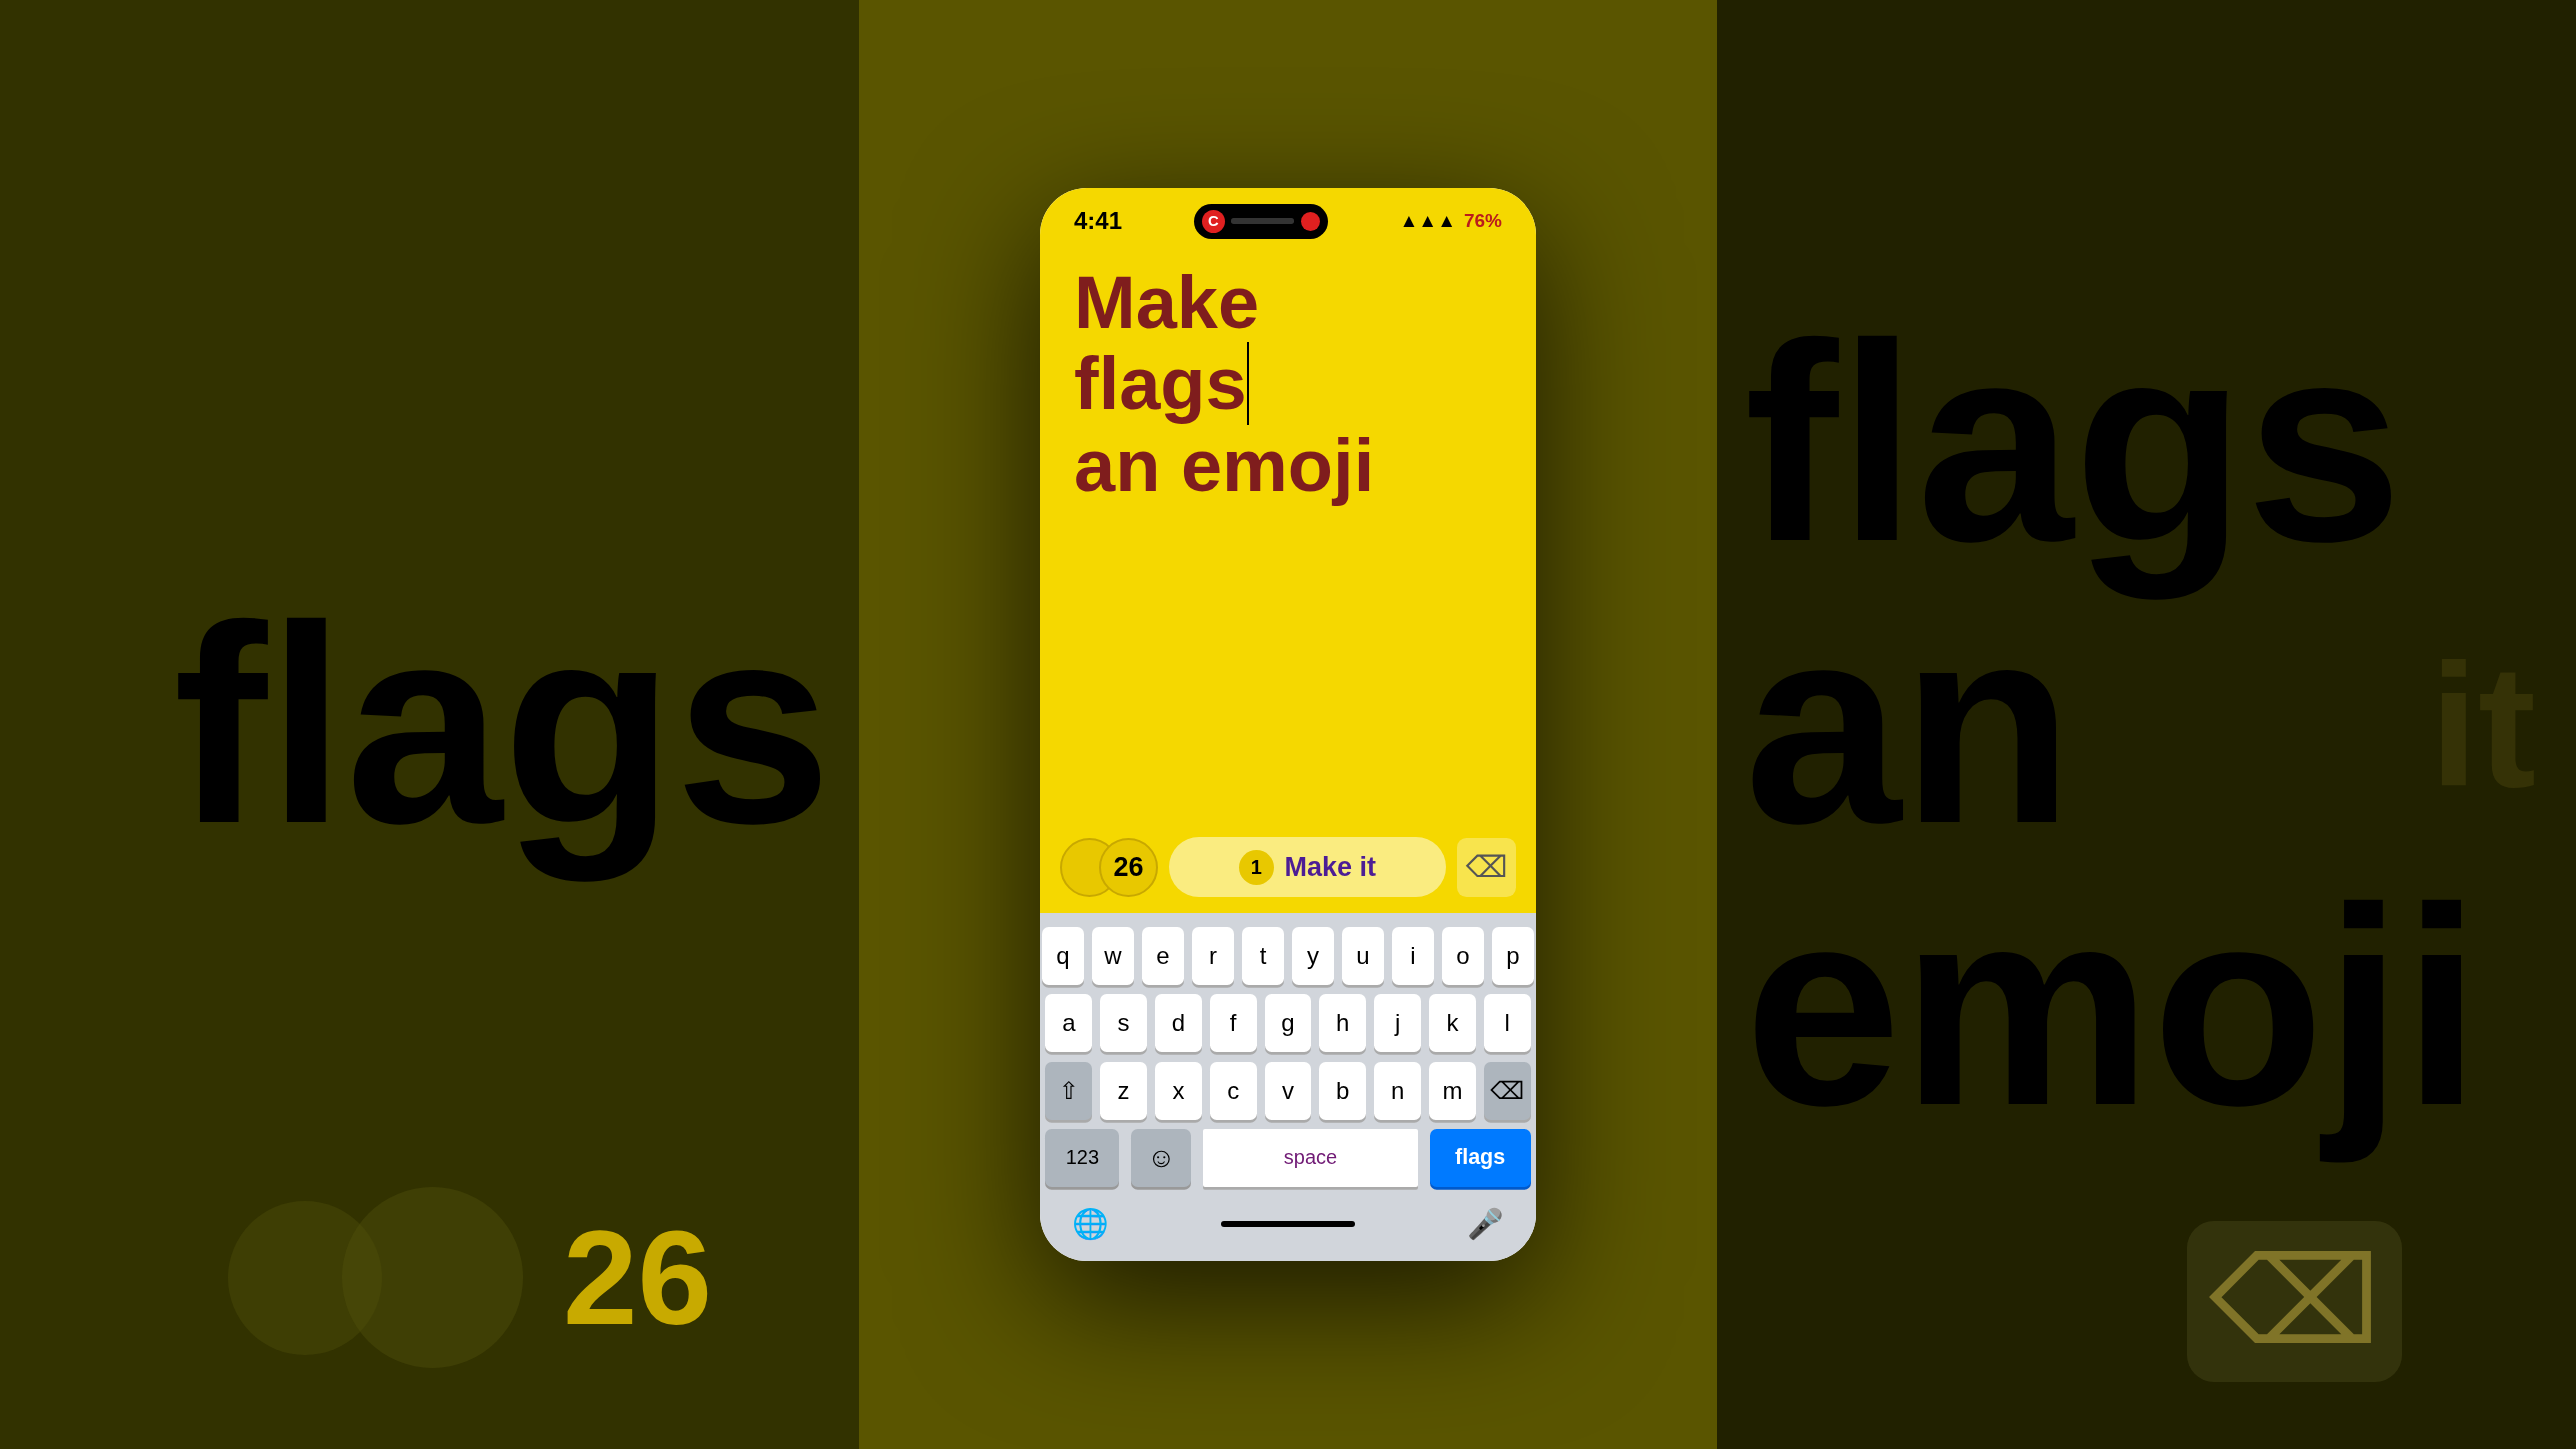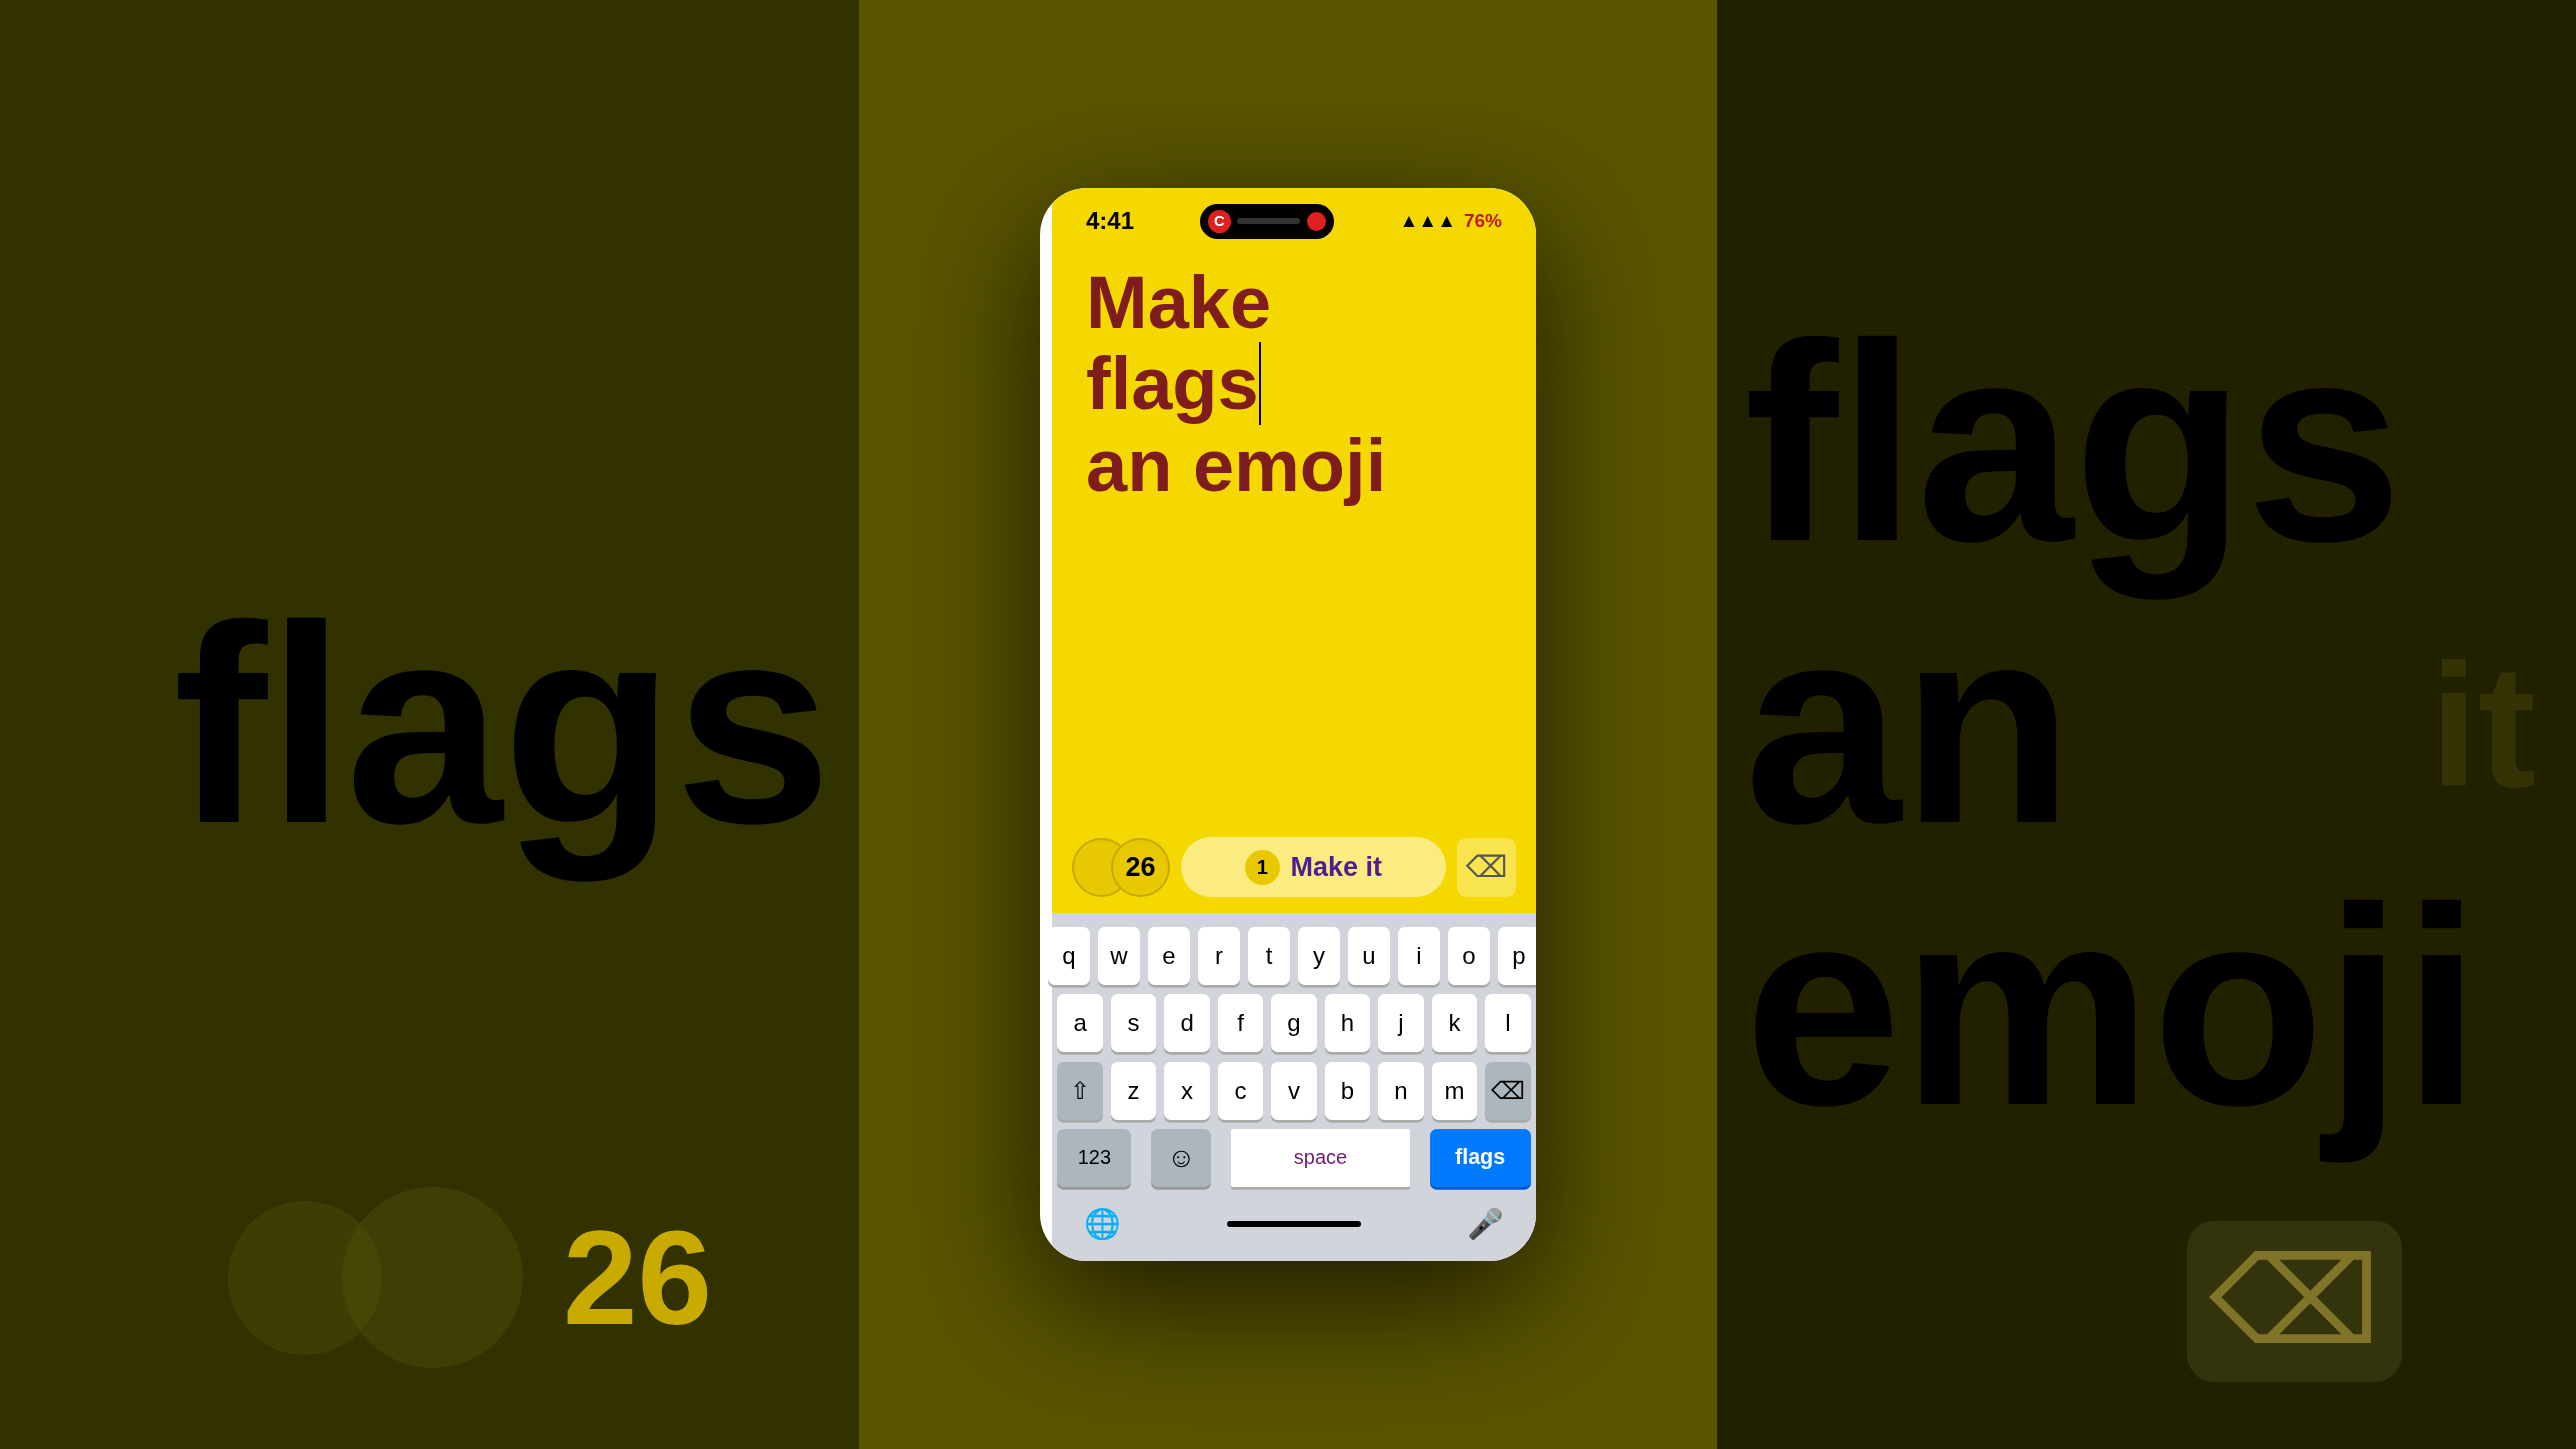--- a/index.html
+++ b/index.html
@@ -125,21 +125,20 @@
       position: relative;
       width: 496px;
       height: 1073px;
       background: #fff;
       border-radius: 47px;
       overflow: hidden;
       box-shadow: 0 40px 134px rgba(0,0,0,0.7);
       z-index: 10;
       display: flex;
       flex-direction: column;
-      padding-left: 12px;
     }
 
     
     .status-bar {
       background: #f5d800;
       display: flex;
       align-items: center;
       justify-content: space-between;
       padding: 19px 34px 6.7px;
       height: 54px;
@@ -345,21 +344,21 @@
       color: #000;
       max-width: 64px;
     }
 
     .key.wide-key {
       max-width: 94px;
     }
 
     .bottom-row {
       display: flex;
-      gap: 20px;
+      gap: 12px;
       margin-bottom: 9.4px;
       align-items: center;
     }
 
     .key-123 {
       background: #adb5bd;
       border-radius: 6.7px;
       height: 58px;
       width: 74px;
       display: flex;

